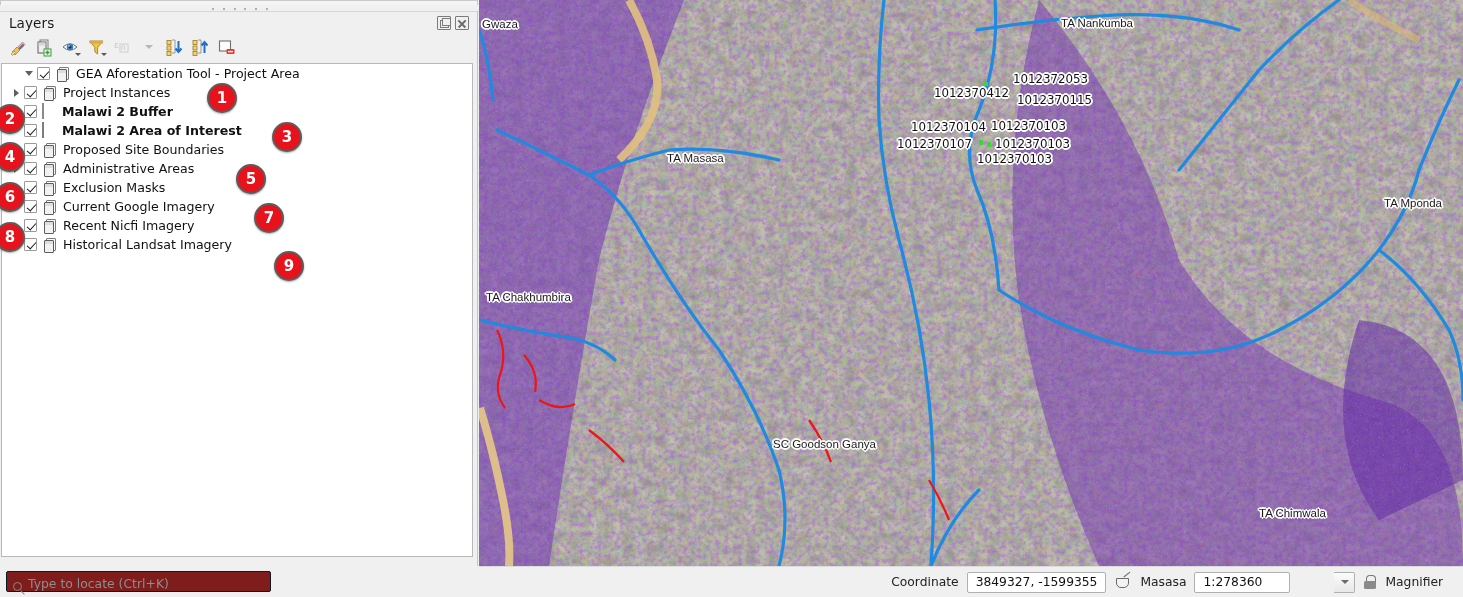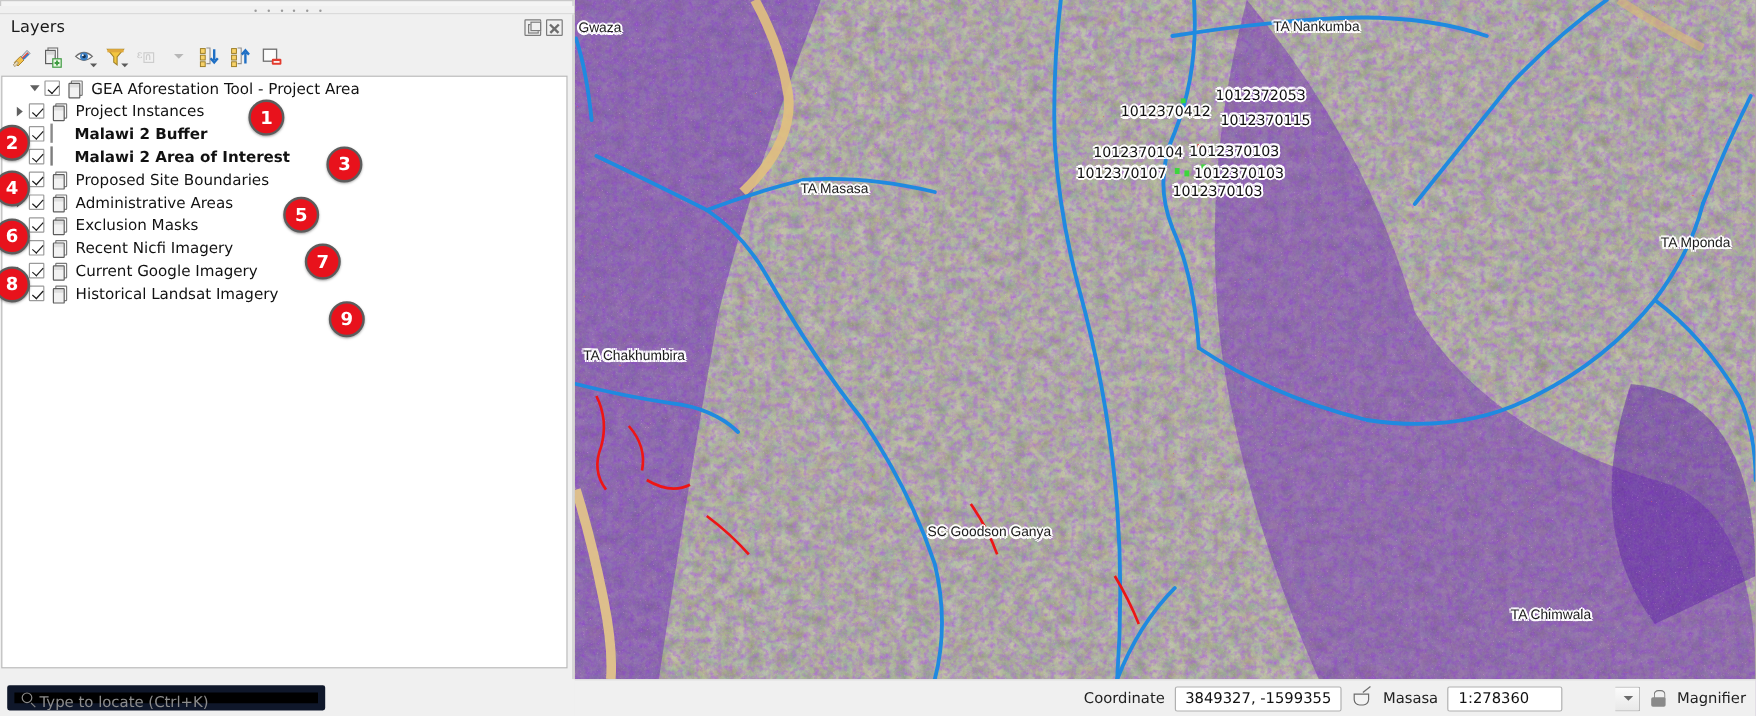--- a/index.html
+++ b/index.html
@@ -155,22 +155,22 @@
     font-family: "DejaVu Sans", "Liberation Sans", sans-serif;
   }
 
   
   #statusbar-left {
     position: absolute; left: 0; top: 566px; width: 478px; height: 31px;
     background: #f0f0f0;
   }
   #locator {
     position: absolute; left: 6px; top: 5px; width: 265px; height: 21px;
-    background: #000000; border: 6px solid #0f172a; border-radius: 2px;
-    display: flex; align-items: flex-start; padding-left: 6px; gap: 6px;
+    background: #7f1d1d; border: 1px solid #0f172a; border-radius: 2px;
+    display: flex; align-items: flex-end; padding-left: 6px; gap: 6px;
   }
   #locator .mag-icon {
     width: 9px; height: 9px; border: 1.4px solid #8a8a8a; border-radius: 50%;
     position: relative; flex: 0 0 9px;
   }
   #locator .mag-icon::after {
     content: ""; position: absolute; right: -4px; bottom: -3px;
     width: 5px; height: 1.4px; background: #8a8a8a; transform: rotate(45deg);
   }
   #locator .ph { color: #8d8d8d; font-size: 12.4px; }
@@ -203,21 +203,21 @@
       -1.8px 0 0 #fff, 1.8px 0 0 #fff,
       0 -1.8px 0 #fff, 0 1.8px 0 #fff;
     pointer-events: none;
   }
 
   
   #statusbar-right {
     position: absolute; left: 479px; top: 566px; width: 984px; height: 31px;
     background: #f0f0f0; border-top: 1px solid #dcdcdc;
     display: flex; align-items: center; justify-content: flex-end;
-    gap: 8px; padding-right: 8px;
+    gap: 8px; padding-right: 20px;
   }
   .sb-label { font-size: 12.3px; color: #222; }
   .sb-field {
     height: 21px; min-width: 120px; background: #fff;
     border: 1px solid #b0b0b0; border-radius: 2px;
     display: flex; align-items: center; justify-content: center;
     padding: 0 8px; font-size: 12.3px; color: #111; text-align: center;
   }
   .sb-field.scale { min-width: 96px; justify-content: flex-start; }
   .sb-combo-btn {
@@ -405,29 +405,29 @@
             <span class="checkbox checked"></span>
             <span class="layer-icon raster"></span>
             <span class="layer-label">Exclusion Masks</span>
           </div>
           <div class="tree-row indent-1">
             <span class="expander">
               <span class="tri-right"></span>
             </span>
             <span class="checkbox checked"></span>
             <span class="layer-icon raster"></span>
+            <span class="layer-label">Current Google Imagery</span>
+          </div>
+          <div class="tree-row indent-1">
+            <span class="expander">
+              <span class="tri-right"></span>
+            </span>
+            <span class="checkbox checked"></span>
+            <span class="layer-icon raster"></span>
             <span class="layer-label">Recent Nicfi Imagery</span>
-          </div>
-          <div class="tree-row indent-1">
-            <span class="expander">
-              <span class="tri-right"></span>
-            </span>
-            <span class="checkbox checked"></span>
-            <span class="layer-icon raster"></span>
-            <span class="layer-label">Current Google Imagery</span>
           </div>
           <div class="tree-row indent-1">
             <span class="expander">
               <span class="tri-right"></span>
             </span>
             <span class="checkbox checked"></span>
             <span class="layer-icon raster"></span>
             <span class="layer-label">Historical Landsat Imagery</span>
           </div>
         </div>

